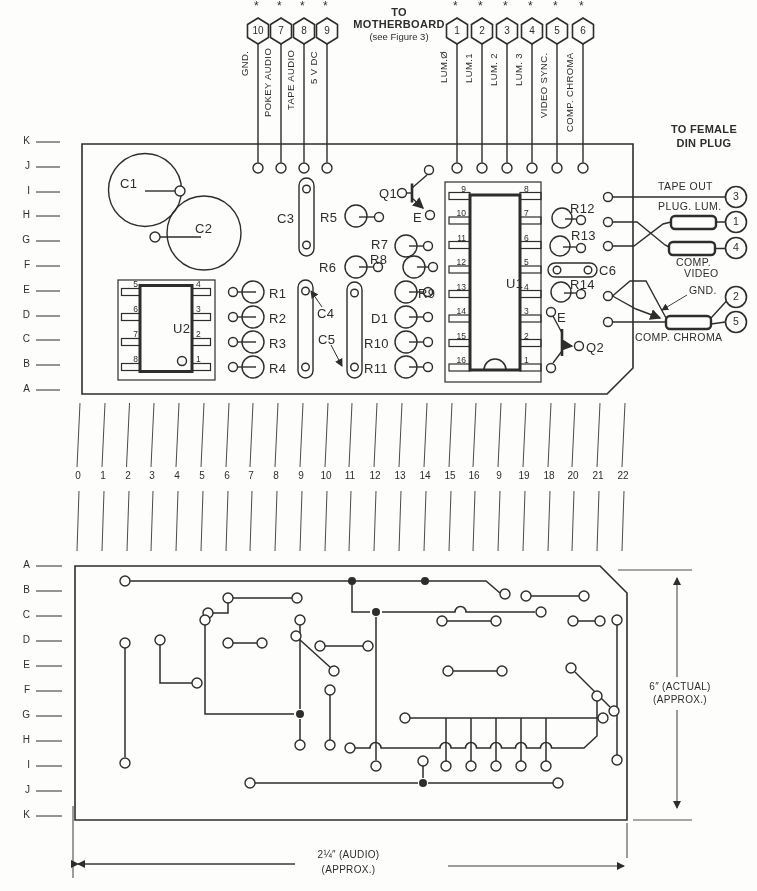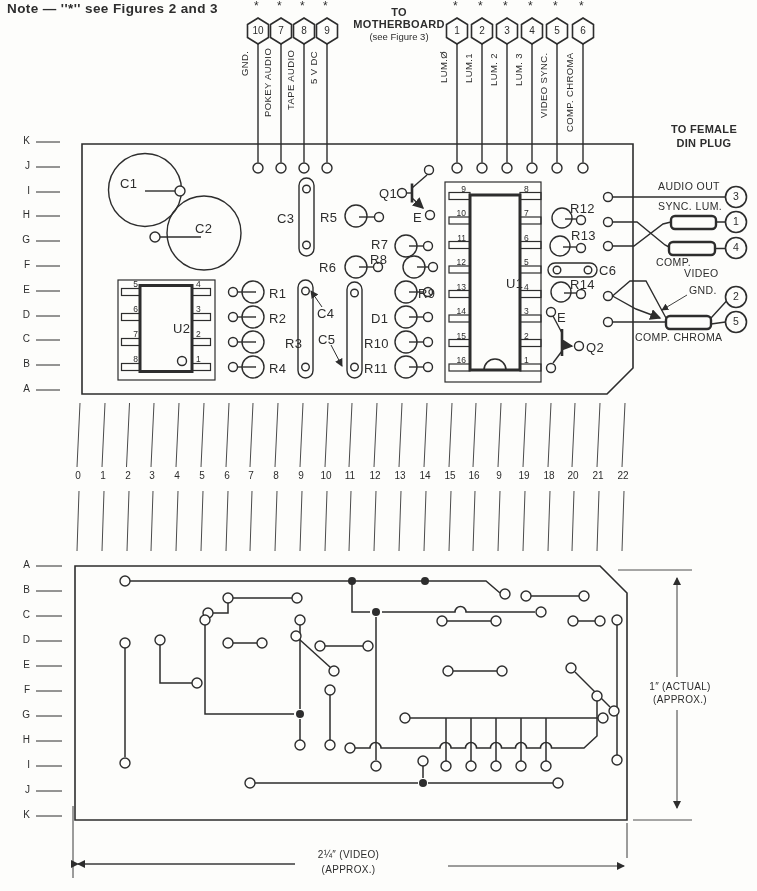--- a/index.html
+++ b/index.html
@@ -323,21 +323,20 @@
     <path d="M78,864 H295" marker-start="url(#ah)" transform="rotate(0)"></path>
     <path d="M295,864 H78" marker-end="url(#ah)"></path>
     <path d="M448,866 H624" marker-end="url(#ah)"></path>
     <path d="M618,570 H692" stroke-width="0.9"></path>
     <path d="M633,820 H692" stroke-width="0.9"></path>
     <path d="M677,677 V578" marker-end="url(#ah)"></path>
     <path d="M677,710 V808" marker-end="url(#ah)"></path>
   </g>
 </svg>
 
-<div class="t note" style="left:7px;top:1px;">Note — ''*'' see Figures 2 and 3</div>
 
 <div class="t callout" style="left:343px;top:6px;width:112px;">TO</div>
 <div class="t callout" style="left:343px;top:18px;width:112px;">MOTHERBOARD</div>
 <div class="t callout-sub" style="left:343px;top:31px;width:112px;">(see Figure 3)</div>
 
 <div class="t callout" style="left:650px;top:123px;width:108px;">TO FEMALE</div>
 <div class="t callout" style="left:650px;top:137px;width:108px;">DIN PLUG</div>
 
 <div class="t ast" style="left:254px;top:-1px;">*</div>
 <div class="t ast" style="left:277px;top:-1px;">*</div>
@@ -392,21 +391,21 @@
 <div class="t comp" style="left:320px;top:210px;">R5</div>
 <div class="t comp" style="left:319px;top:260px;">R6</div>
 <div class="t comp" style="left:371px;top:237px;">R7</div>
 <div class="t comp" style="left:370px;top:252px;">R8</div>
 <div class="t comp" style="left:371px;top:286px;padding-left:47px;">R9</div>
 <div class="t comp" style="left:371px;top:311px;">D1</div>
 <div class="t comp" style="left:364px;top:336px;">R10</div>
 <div class="t comp" style="left:364px;top:361px;">R11</div>
 <div class="t comp" style="left:269px;top:286px;">R1</div>
 <div class="t comp" style="left:269px;top:311px;">R2</div>
-<div class="t comp" style="left:269px;top:336px;margin-left:16px;">R3</div>
+<div class="t comp" style="left:269px;top:336px;">R3</div>
 <div class="t comp" style="left:269px;top:361px;">R4</div>
 <div class="t comp" style="left:379px;top:186px;">Q1</div>
 <div class="t comp" style="left:413px;top:210px;">E</div>
 <div class="t comp" style="left:486px;top:276px;padding-left:20px;">U1</div>
 <div class="t comp" style="left:157px;top:321px;padding-left:16px;">U2</div>
 <div class="t comp" style="left:570px;top:201px;">R12</div>
 <div class="t comp" style="left:571px;top:228px;">R13</div>
 <div class="t comp" style="left:599px;top:263px;">C6</div>
 <div class="t comp" style="left:570px;top:277px;">R14</div>
 <div class="t comp" style="left:557px;top:310px;">E</div>
@@ -431,23 +430,23 @@
 
 <div class="t pin pinL" style="left:122px;top:279px;">5</div>
 <div class="t pin pinL" style="left:122px;top:304px;">6</div>
 <div class="t pin pinL" style="left:122px;top:329px;">7</div>
 <div class="t pin pinL" style="left:122px;top:354px;">8</div>
 <div class="t pin pinR" style="left:196px;top:279px;">4</div>
 <div class="t pin pinR" style="left:196px;top:304px;">3</div>
 <div class="t pin pinR" style="left:196px;top:329px;">2</div>
 <div class="t pin pinR" style="left:196px;top:354px;">1</div>
 
-<div class="t din" style="left:658px;top:180px;">AUDIO OUT</div>
-<div class="t din" style="left:658px;top:200px;">SYNC. LUM.</div>
-<div class="t din" style="left:656px;top:256px;">COMP.</div>
+<div class="t din" style="left:658px;top:180px;">TAPE OUT</div>
+<div class="t din" style="left:658px;top:200px;">PLUG. LUM.</div>
+<div class="t din" style="left:676px;top:256px;">COMP.</div>
 <div class="t din" style="left:684px;top:267px;">VIDEO</div>
 <div class="t din" style="left:689px;top:284px;">GND.</div>
 <div class="t din" style="left:635px;top:331px;">COMP. CHROMA</div>
 <div class="t cirnum" style="left:726px;top:190px;">3</div>
 <div class="t cirnum" style="left:726px;top:215px;">1</div>
 <div class="t cirnum" style="left:726px;top:241px;">4</div>
 <div class="t cirnum" style="left:726px;top:290px;">2</div>
 <div class="t cirnum" style="left:726px;top:315px;">5</div>
 
 <div class="t rulnum" style="left:68px;top:470px;">0</div>
@@ -479,18 +478,18 @@
 <div class="t rowlab" style="left:12px;top:609px;">C</div>
 <div class="t rowlab" style="left:12px;top:634px;">D</div>
 <div class="t rowlab" style="left:12px;top:659px;">E</div>
 <div class="t rowlab" style="left:12px;top:684px;">F</div>
 <div class="t rowlab" style="left:12px;top:709px;">G</div>
 <div class="t rowlab" style="left:12px;top:734px;">H</div>
 <div class="t rowlab" style="left:12px;top:759px;">I</div>
 <div class="t rowlab" style="left:12px;top:784px;">J</div>
 <div class="t rowlab" style="left:12px;top:809px;">K</div>
 
-<div class="t dim" style="left:276px;top:849px;width:145px;">2¼″ (VIDEO)</div>
+<div class="t dim" style="left:276px;top:849px;width:145px;">2¼″ (AUDIO)</div>
 <div class="t dim" style="left:276px;top:864px;width:145px;">(APPROX.)</div>
-<div class="t dim" style="left:640px;top:681px;width:80px;">1″ (ACTUAL)</div>
+<div class="t dim" style="left:640px;top:681px;width:80px;">6″ (ACTUAL)</div>
 <div class="t dim" style="left:640px;top:694px;width:80px;">(APPROX.)</div>
 
 </div>
 
 </body></html>

